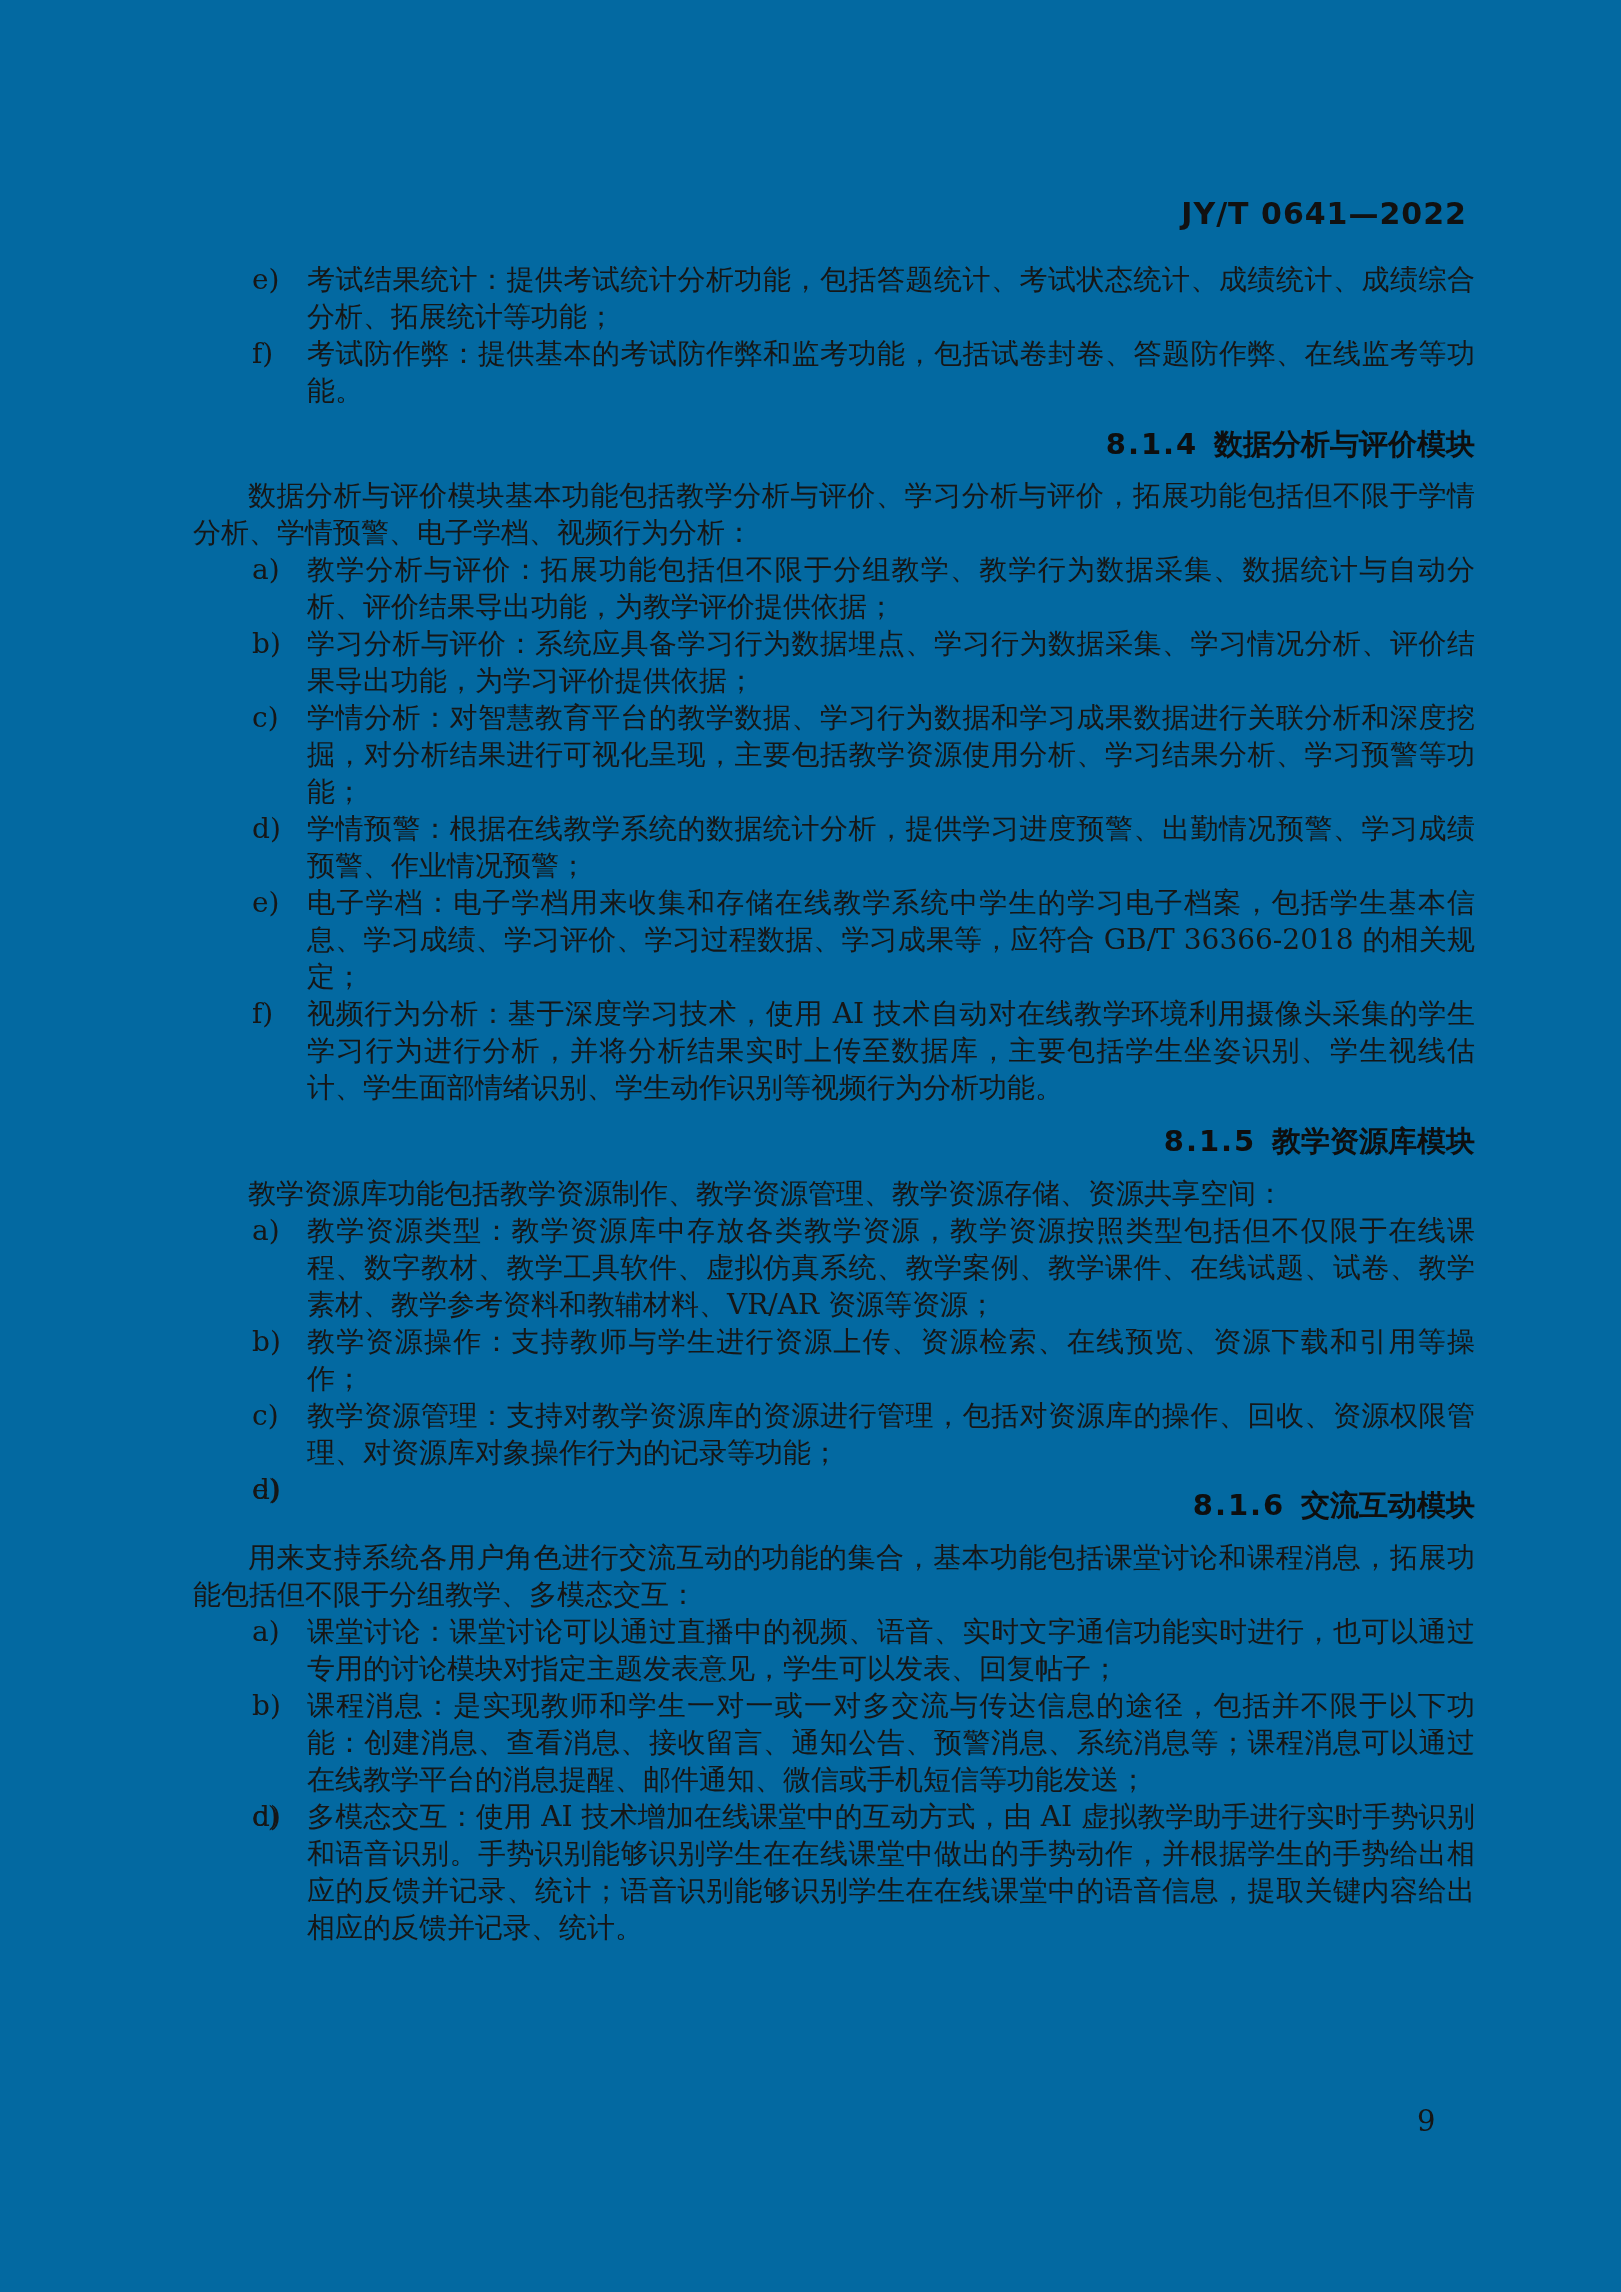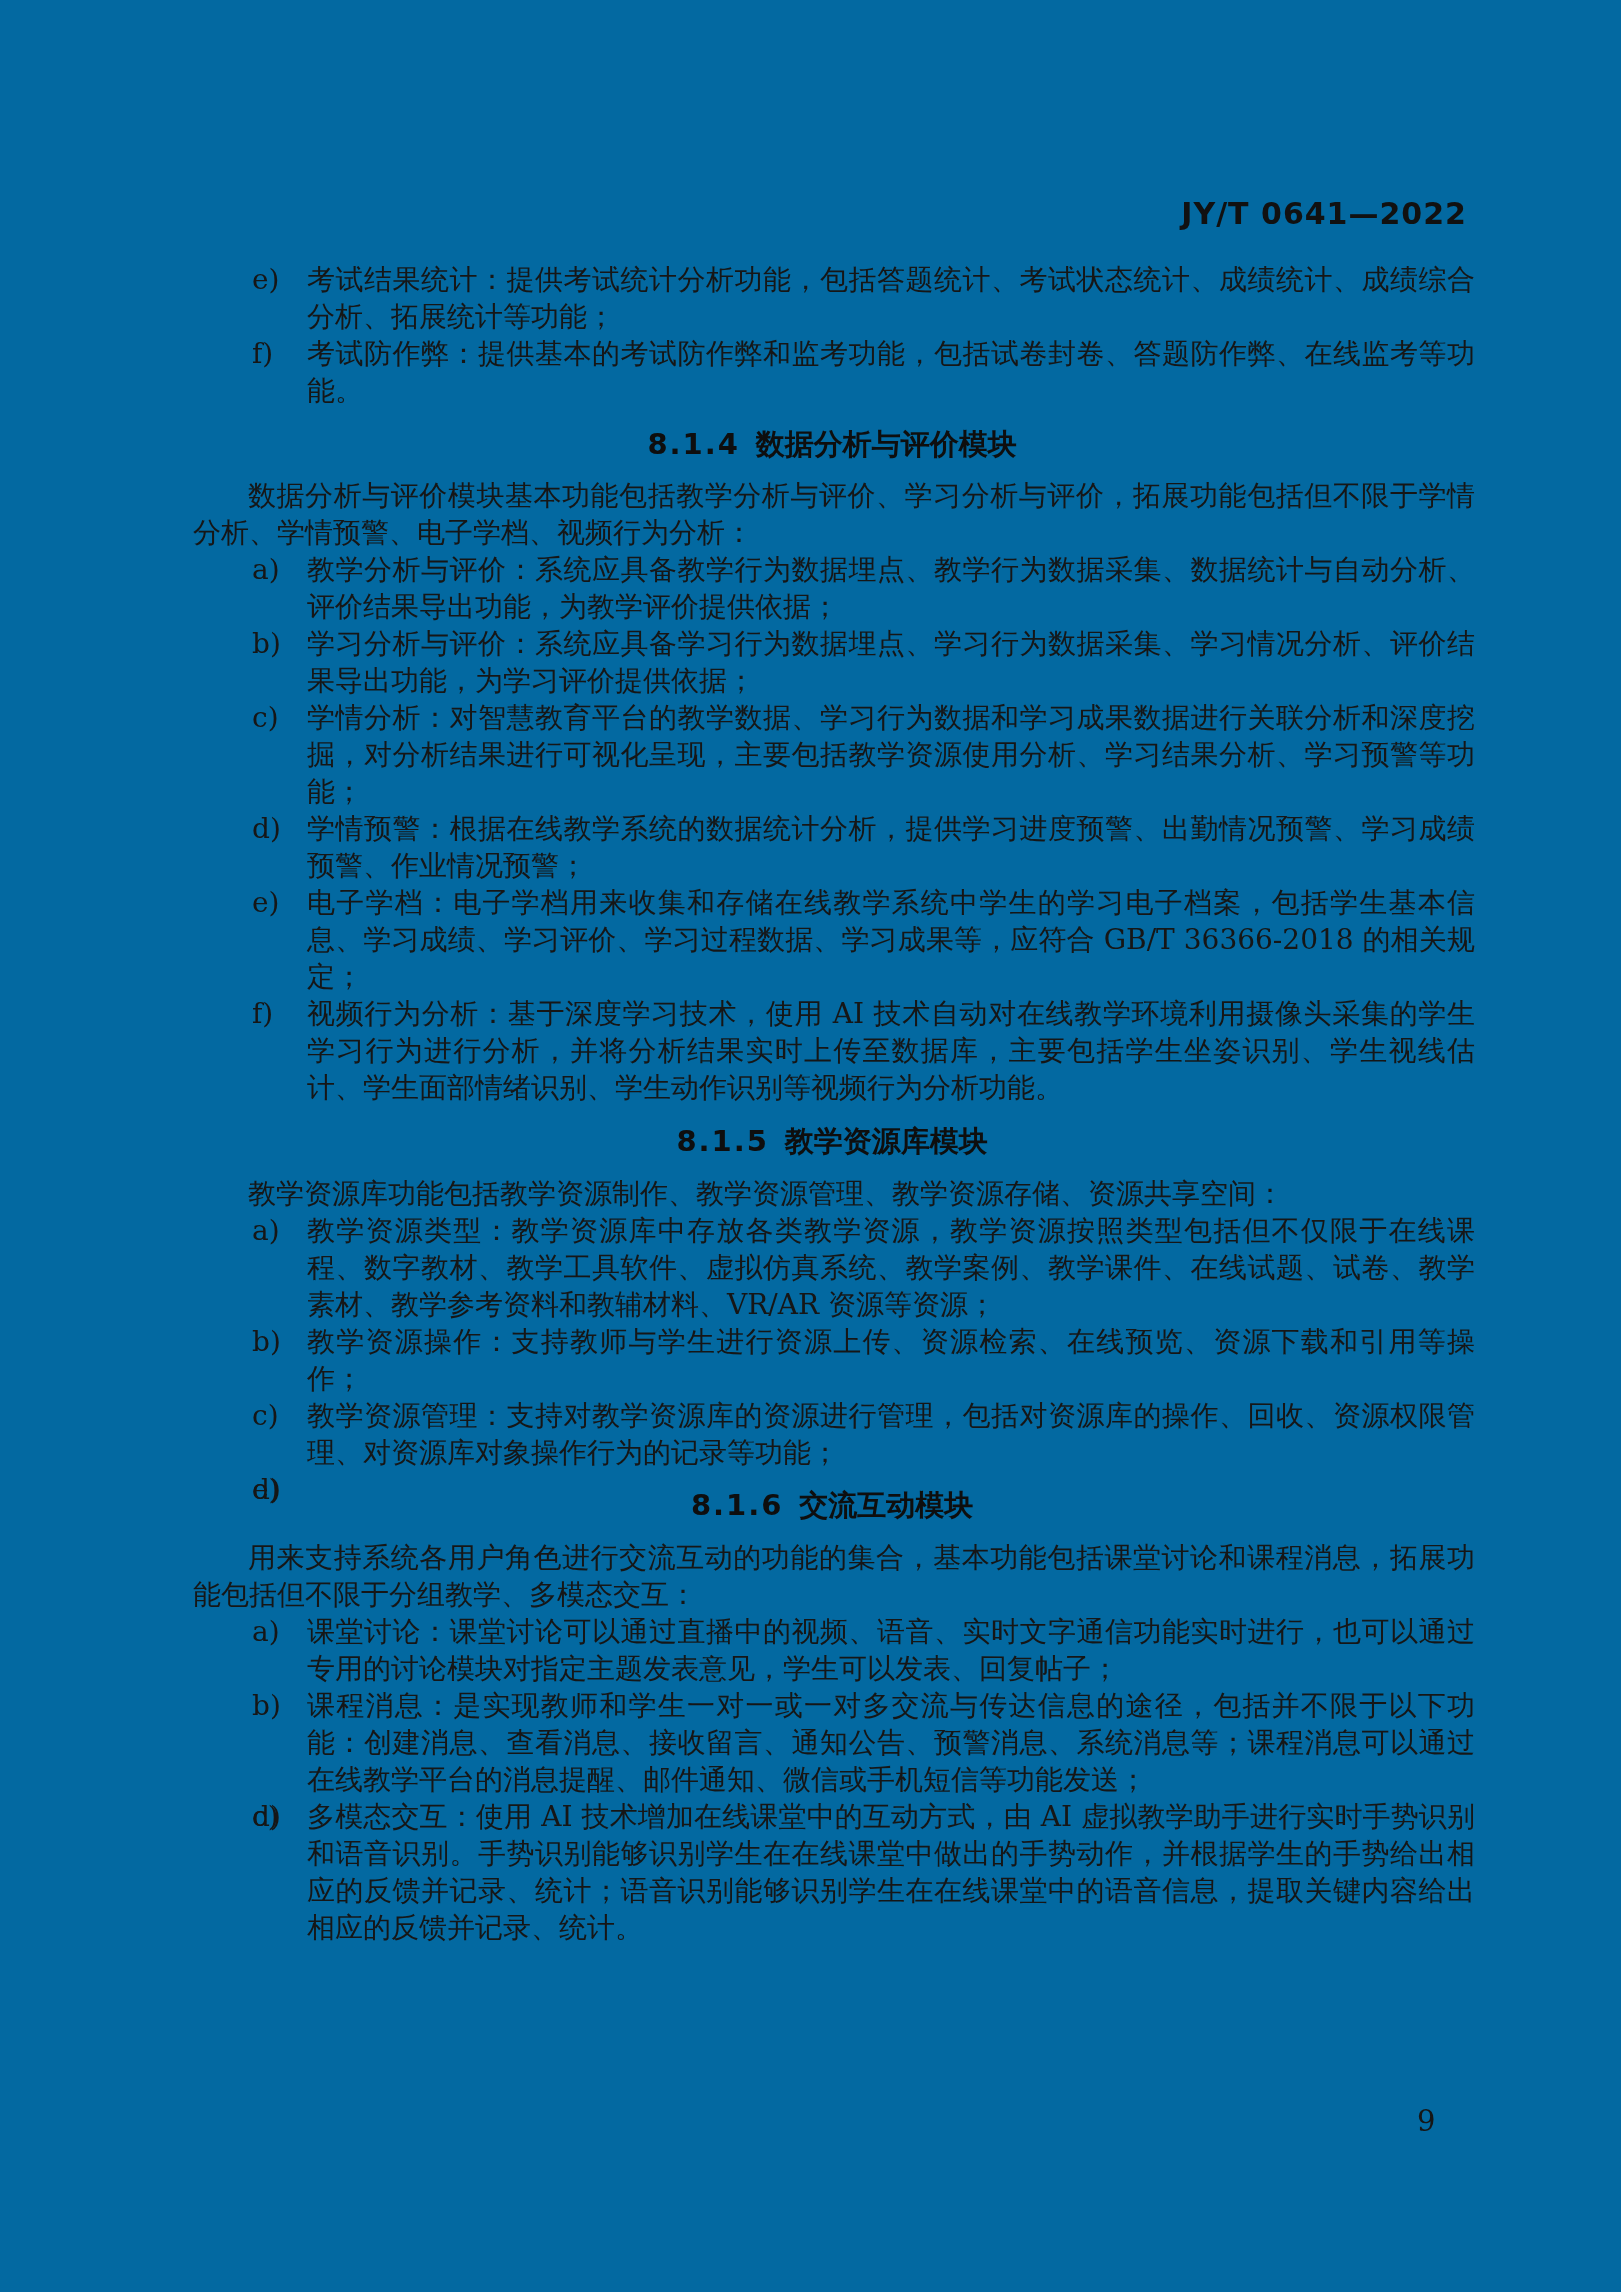--- a/index.html
+++ b/index.html
@@ -59,21 +59,21 @@
     left: 59px;
     top: 0;
   }
   h3.sec-heading {
     margin: 16.7px 0 14.7px -3.9px;
     font-family: "DejaVu Sans", "Liberation Sans", sans-serif;
     font-size: 29px;
     font-weight: bold;
     line-height: 37px;
     color: #0e0e0e;
-    text-align: center;
+    text-align: right;
   }
   h3.sec-heading .sec-number {
     font-weight: 600;
     letter-spacing: 2px;
     margin-right: 15.7px;
   }
   
   .page-number {
     position: absolute;
     top: 2103px;
@@ -100,21 +100,21 @@
         <span class="item-label">f)</span><span>考试防作弊：提供基本的考试防作弊和监考功能，包括试卷封卷、答题防作弊、在线监考等功能。</span>
       </li>
     </ul>
 
     <h3 class="sec-heading">
       <span class="sec-number">8.1.4</span><span>数据分析与评价模块</span>
     </h3>
     <p class="intro">数据分析与评价模块基本功能包括教学分析与评价、学习分析与评价，拓展功能包括但不限于学情分析、学情预警、电子学档、视频行为分析：</p>
     <ul class="itemlist">
       <li>
-        <span class="item-label">a)</span><span>教学分析与评价：系统应具备教学行为数据埋点、教学行为数据采集、数据统计与自动分析、评价结果导出功能，为教学评价提供依据；</span>
+        <span class="item-label">a)</span><span>教学分析与评价：拓展功能包括但不限于分组教学、教学行为数据采集、数据统计与自动分析、评价结果导出功能，为教学评价提供依据；</span>
       </li>
       <li>
         <span class="item-label">b)</span><span>学习分析与评价：系统应具备学习行为数据埋点、学习行为数据采集、学习情况分析、评价结果导出功能，为学习评价提供依据；</span>
       </li>
       <li>
         <span class="item-label">c)</span><span>学情分析：对智慧教育平台的教学数据、学习行为数据和学习成果数据进行关联分析和深度挖掘，对分析结果进行可视化呈现，主要包括教学资源使用分析、学习结果分析、学习预警等功能；</span>
       </li>
       <li>
         <span class="item-label">d)</span><span>学情预警：根据在线教学系统的数据统计分析，提供学习进度预警、出勤情况预警、学习成绩预警、作业情况预警；</span>
       </li>

